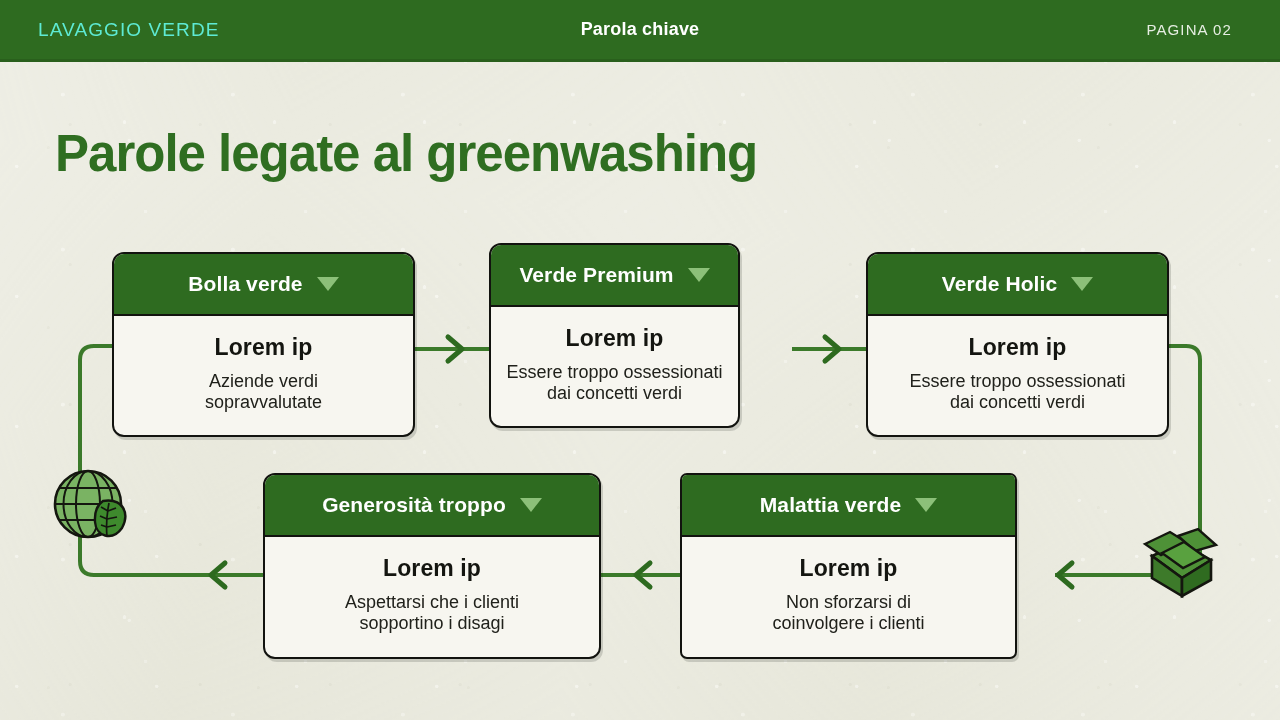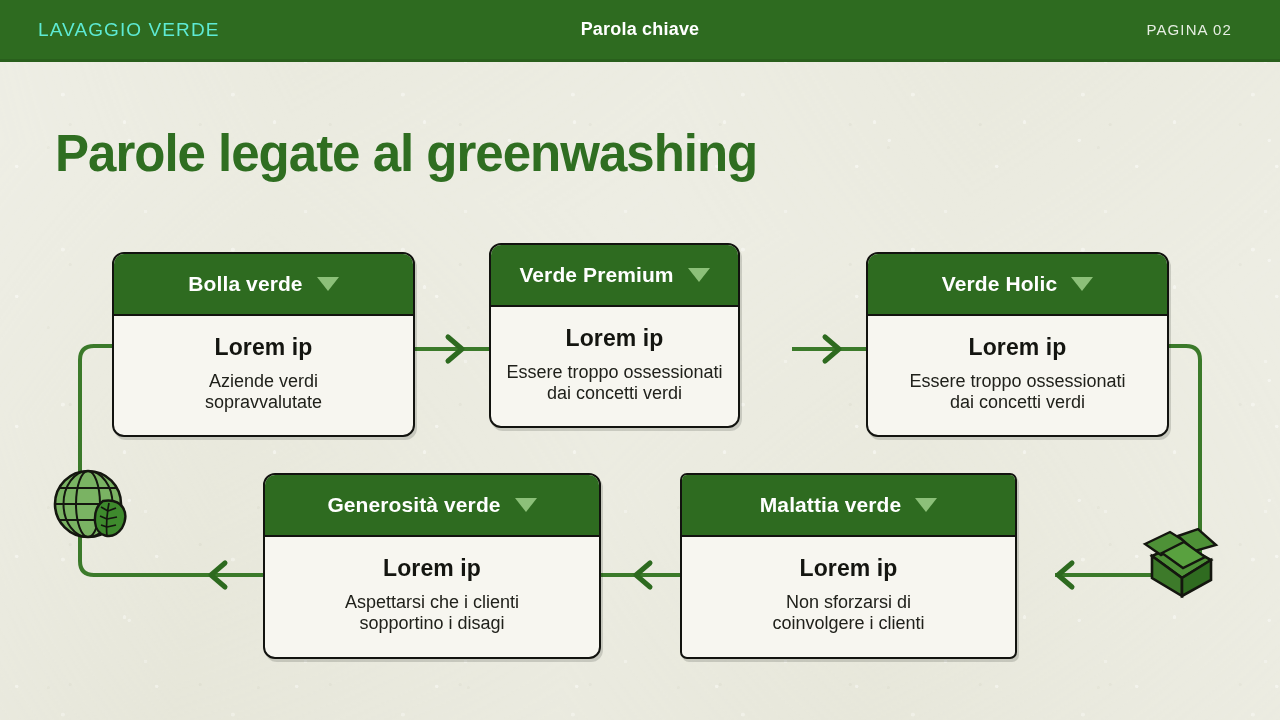--- a/index.html
+++ b/index.html
@@ -259,21 +259,21 @@
   </div>
   <div class="card-body">
     <div class="card-heading">Lorem ip</div>
     <div class="card-desc">Essere troppo ossessionati
 dai concetti verdi</div>
   </div>
 </div>
 
 <div class="card" id="card-generosita-verde">
   <div class="card-header">
-    <span class="card-title">Generosità verde</span>
+    <span class="card-title">Generosità troppo</span>
     <span class="chevron-down"></span>
   </div>
   <div class="card-body">
     <div class="card-heading">Lorem ip</div>
     <div class="card-desc">Aspettarsi che i clienti
 sopportino i disagi</div>
   </div>
 </div>
 
 <div class="card" id="card-malattia-verde">

